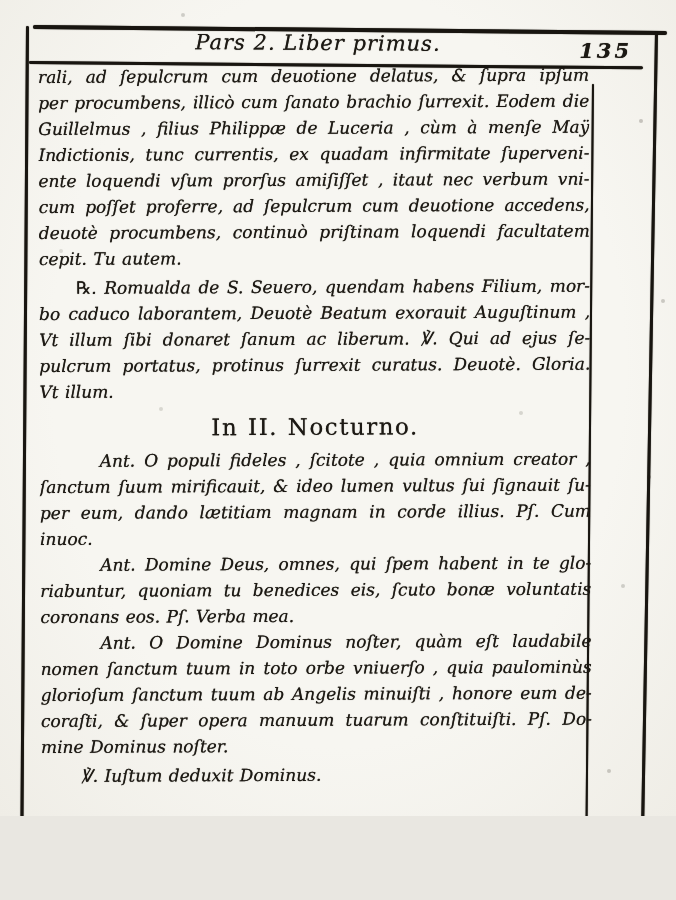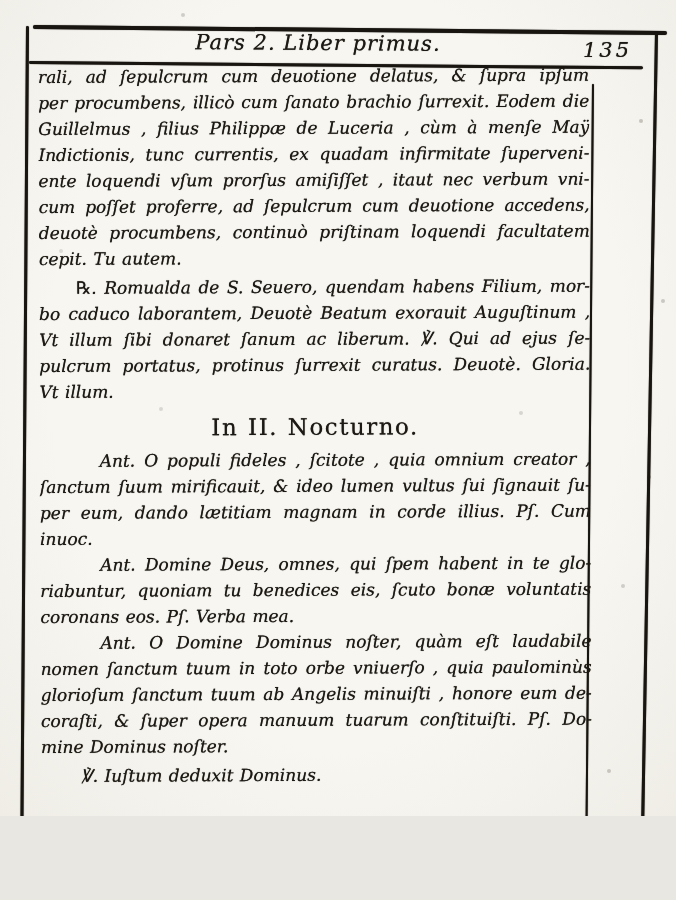--- a/index.html
+++ b/index.html
@@ -40,20 +40,21 @@
     transform: rotate(0.4deg);
     text-shadow: 0 0 0.7px rgba(25,20,10,0.85);
   }
   .page-number {
     position: absolute;
     right: 44px; top: 38px;
     font-style: italic;
     font-size: 21px;
     letter-spacing: 3px;
     text-shadow: 0 0 0.7px rgba(25,20,10,0.85);
+    font-weight: bold;
   }
   .textblock {
     position: absolute;
     left: 38px; top: 64px;
     width: 551px;
     transform: rotate(-0.25deg);
     transform-origin: left top;
     font-style: italic;
     font-size: 17px;
     line-height: 26px;

